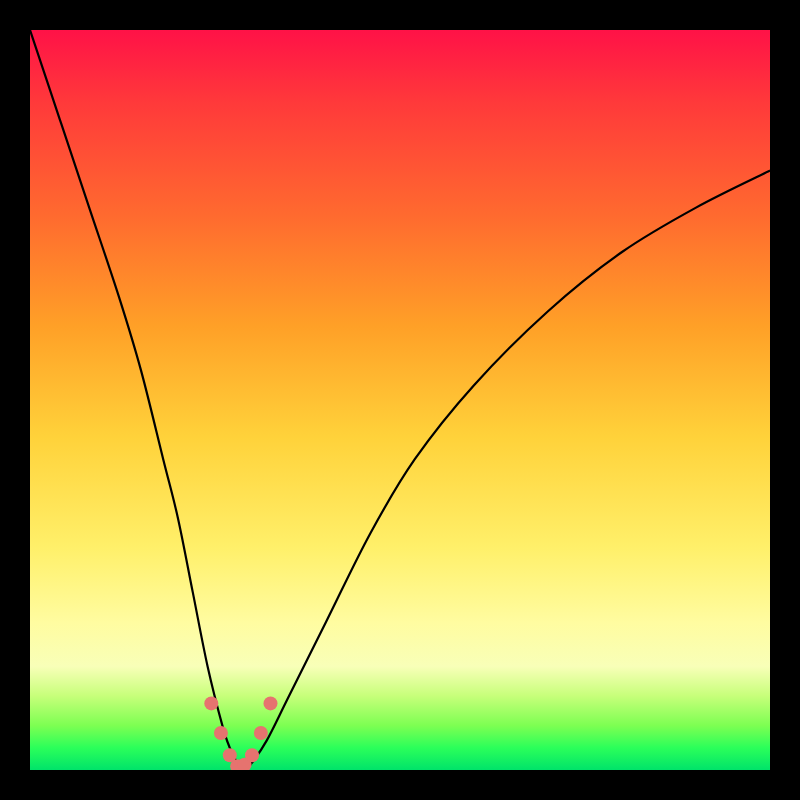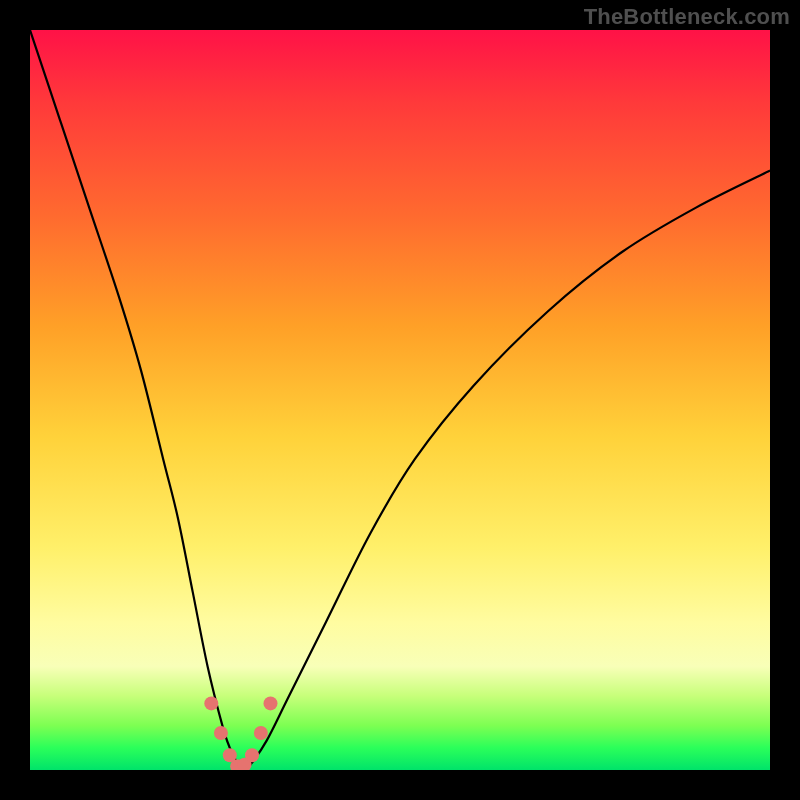--- a/index.html
+++ b/index.html
@@ -61,21 +61,20 @@
     stroke-width: 2.2;
   }
   .marker {
     fill: #e6736f;
   }
 </style>
 </head>
 <body>
 
 <div class="frame">
-  <div class="watermark">TheBottleneck.com</div>
 
   <div class="plot">
     <svg class="curves" viewBox="0 0 740 740" preserveAspectRatio="none">
       <path id="curve-path" class="curve-line" d="M 0 0 C 4.933333333333334 14.799999999999992, 19.733333333333334 59.199999999999946, 29.6 88.79999999999995 C 39.46666666666667 118.39999999999996, 49.333333333333336 148.00000000000003, 59.2 177.60000000000002 C 69.06666666666666 207.20000000000002, 80.16666666666666 239.26666666666665, 88.8 266.4 C 97.43333333333334 293.5333333333333, 103.6 313.26666666666665, 111 340.4 C 118.4 367.5333333333333, 127.03333333333332 404.5333333333333, 133.2 429.2 C 139.36666666666665 453.8666666666667, 143.06666666666666 466.2, 148 488.4 C 152.93333333333334 510.59999999999997, 157.86666666666667 537.7333333333333, 162.8 562.4 C 167.73333333333335 587.0666666666666, 172.66666666666666 614.1999999999999, 177.6 636.4 C 182.53333333333333 658.6, 188.7 682.0333333333333, 192.4 695.6 C 196.10000000000002 709.1666666666667, 197.33333333333334 711.6333333333333, 199.8 717.8 C 202.26666666666668 723.9666666666666, 204.73333333333335 728.9, 207.20000000000002 732.6 C 209.66666666666669 736.3000000000001, 212.13333333333333 740, 214.6 740 C 217.06666666666666 740, 218.3 737.5333333333333, 222 732.6 C 225.7 727.6666666666667, 230.63333333333335 721.5, 236.8 710.4 C 242.96666666666667 699.3, 249.13333333333333 685.7333333333333, 259 666 C 268.8666666666667 646.2666666666667, 282.43333333333334 619.1333333333333, 296 592 C 309.56666666666666 564.8666666666667, 325.6 530.3333333333334, 340.40000000000003 503.2 C 355.20000000000005 476.06666666666666, 367.53333333333336 453.8666666666667, 384.8 429.2 C 402.06666666666666 404.5333333333333, 421.8 379.8666666666667, 444 355.2 C 466.2 330.5333333333333, 493.3333333333333 303.4, 518 281.2 C 542.6666666666666 259, 567.3333333333334 239.26666666666665, 592 222 C 616.6666666666666 204.73333333333335, 641.3333333333334 191.1666666666667, 666 177.60000000000002 C 690.6666666666666 164.03333333333333, 727.6666666666666 146.7666666666666, 740 140.5999999999999"></path>
       <g id="markers">
           <circle cx="181.29999999999998" cy="673.4" r="7" class="marker"></circle>
           <circle cx="190.92000000000002" cy="703" r="7" class="marker"></circle>
           <circle cx="199.8" cy="725.2" r="7" class="marker"></circle>
           <circle cx="207.20000000000002" cy="736.3" r="7" class="marker"></circle>
           <circle cx="214.6" cy="734.82" r="7" class="marker"></circle>

